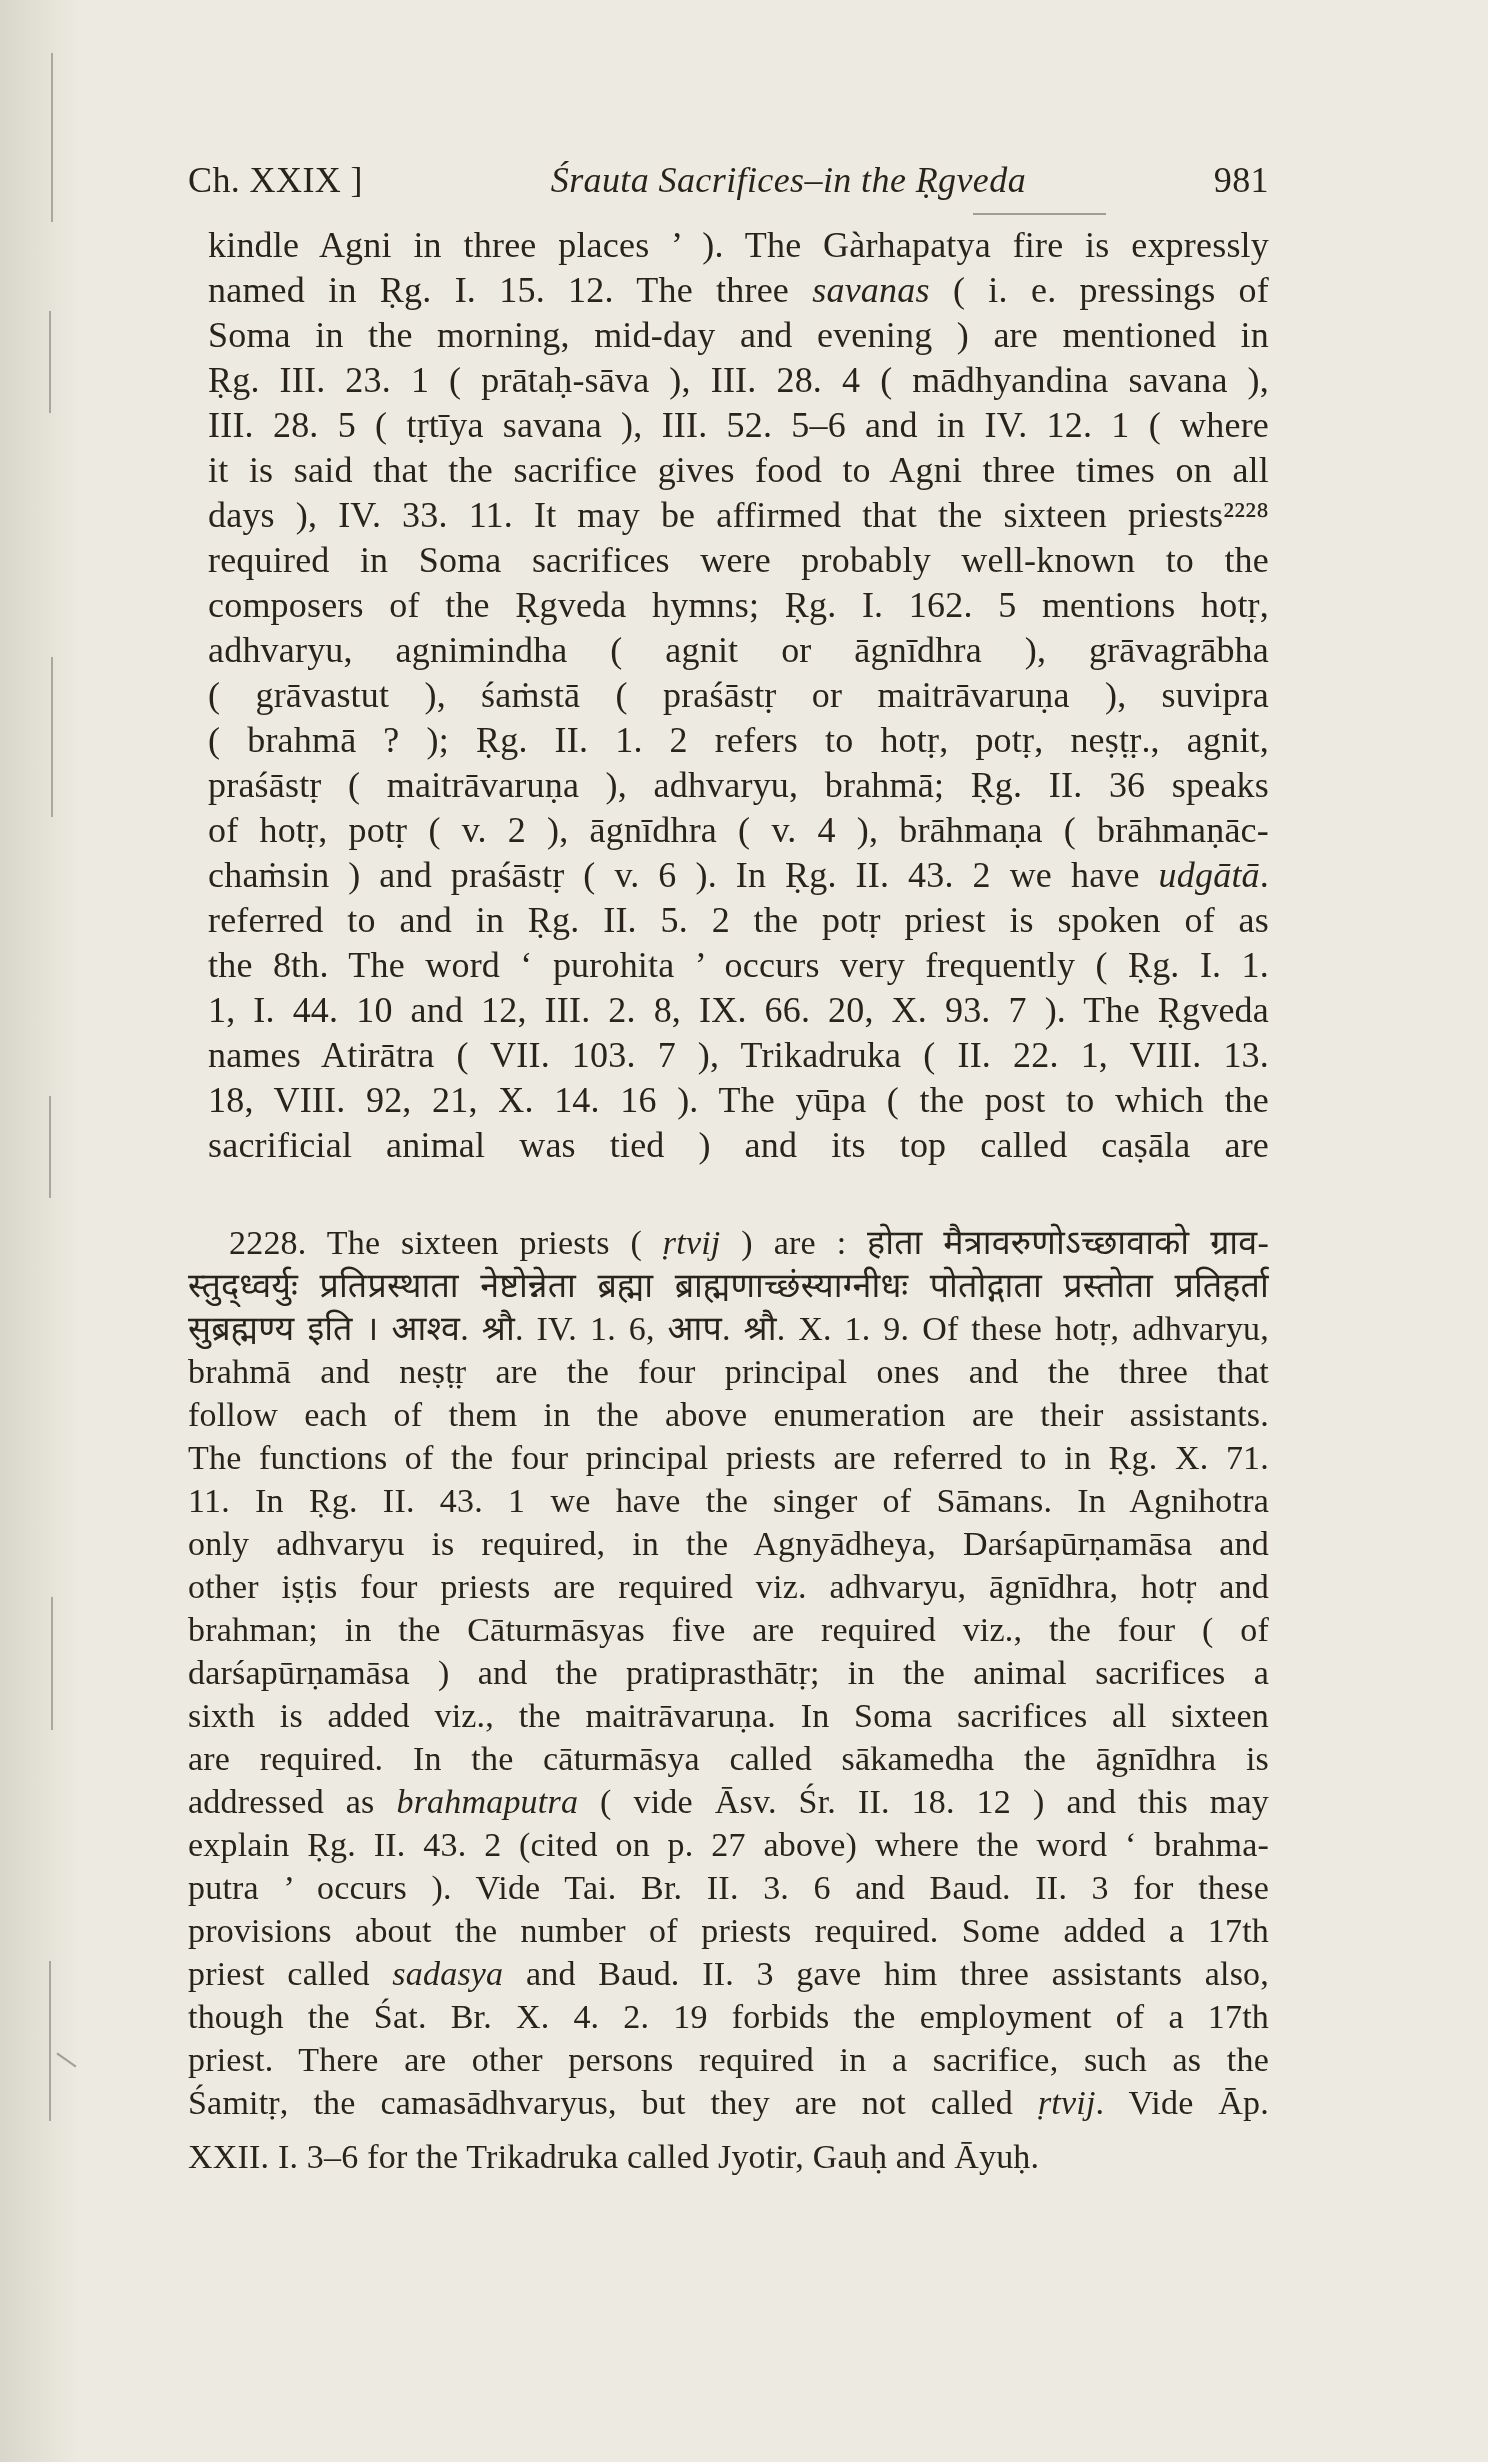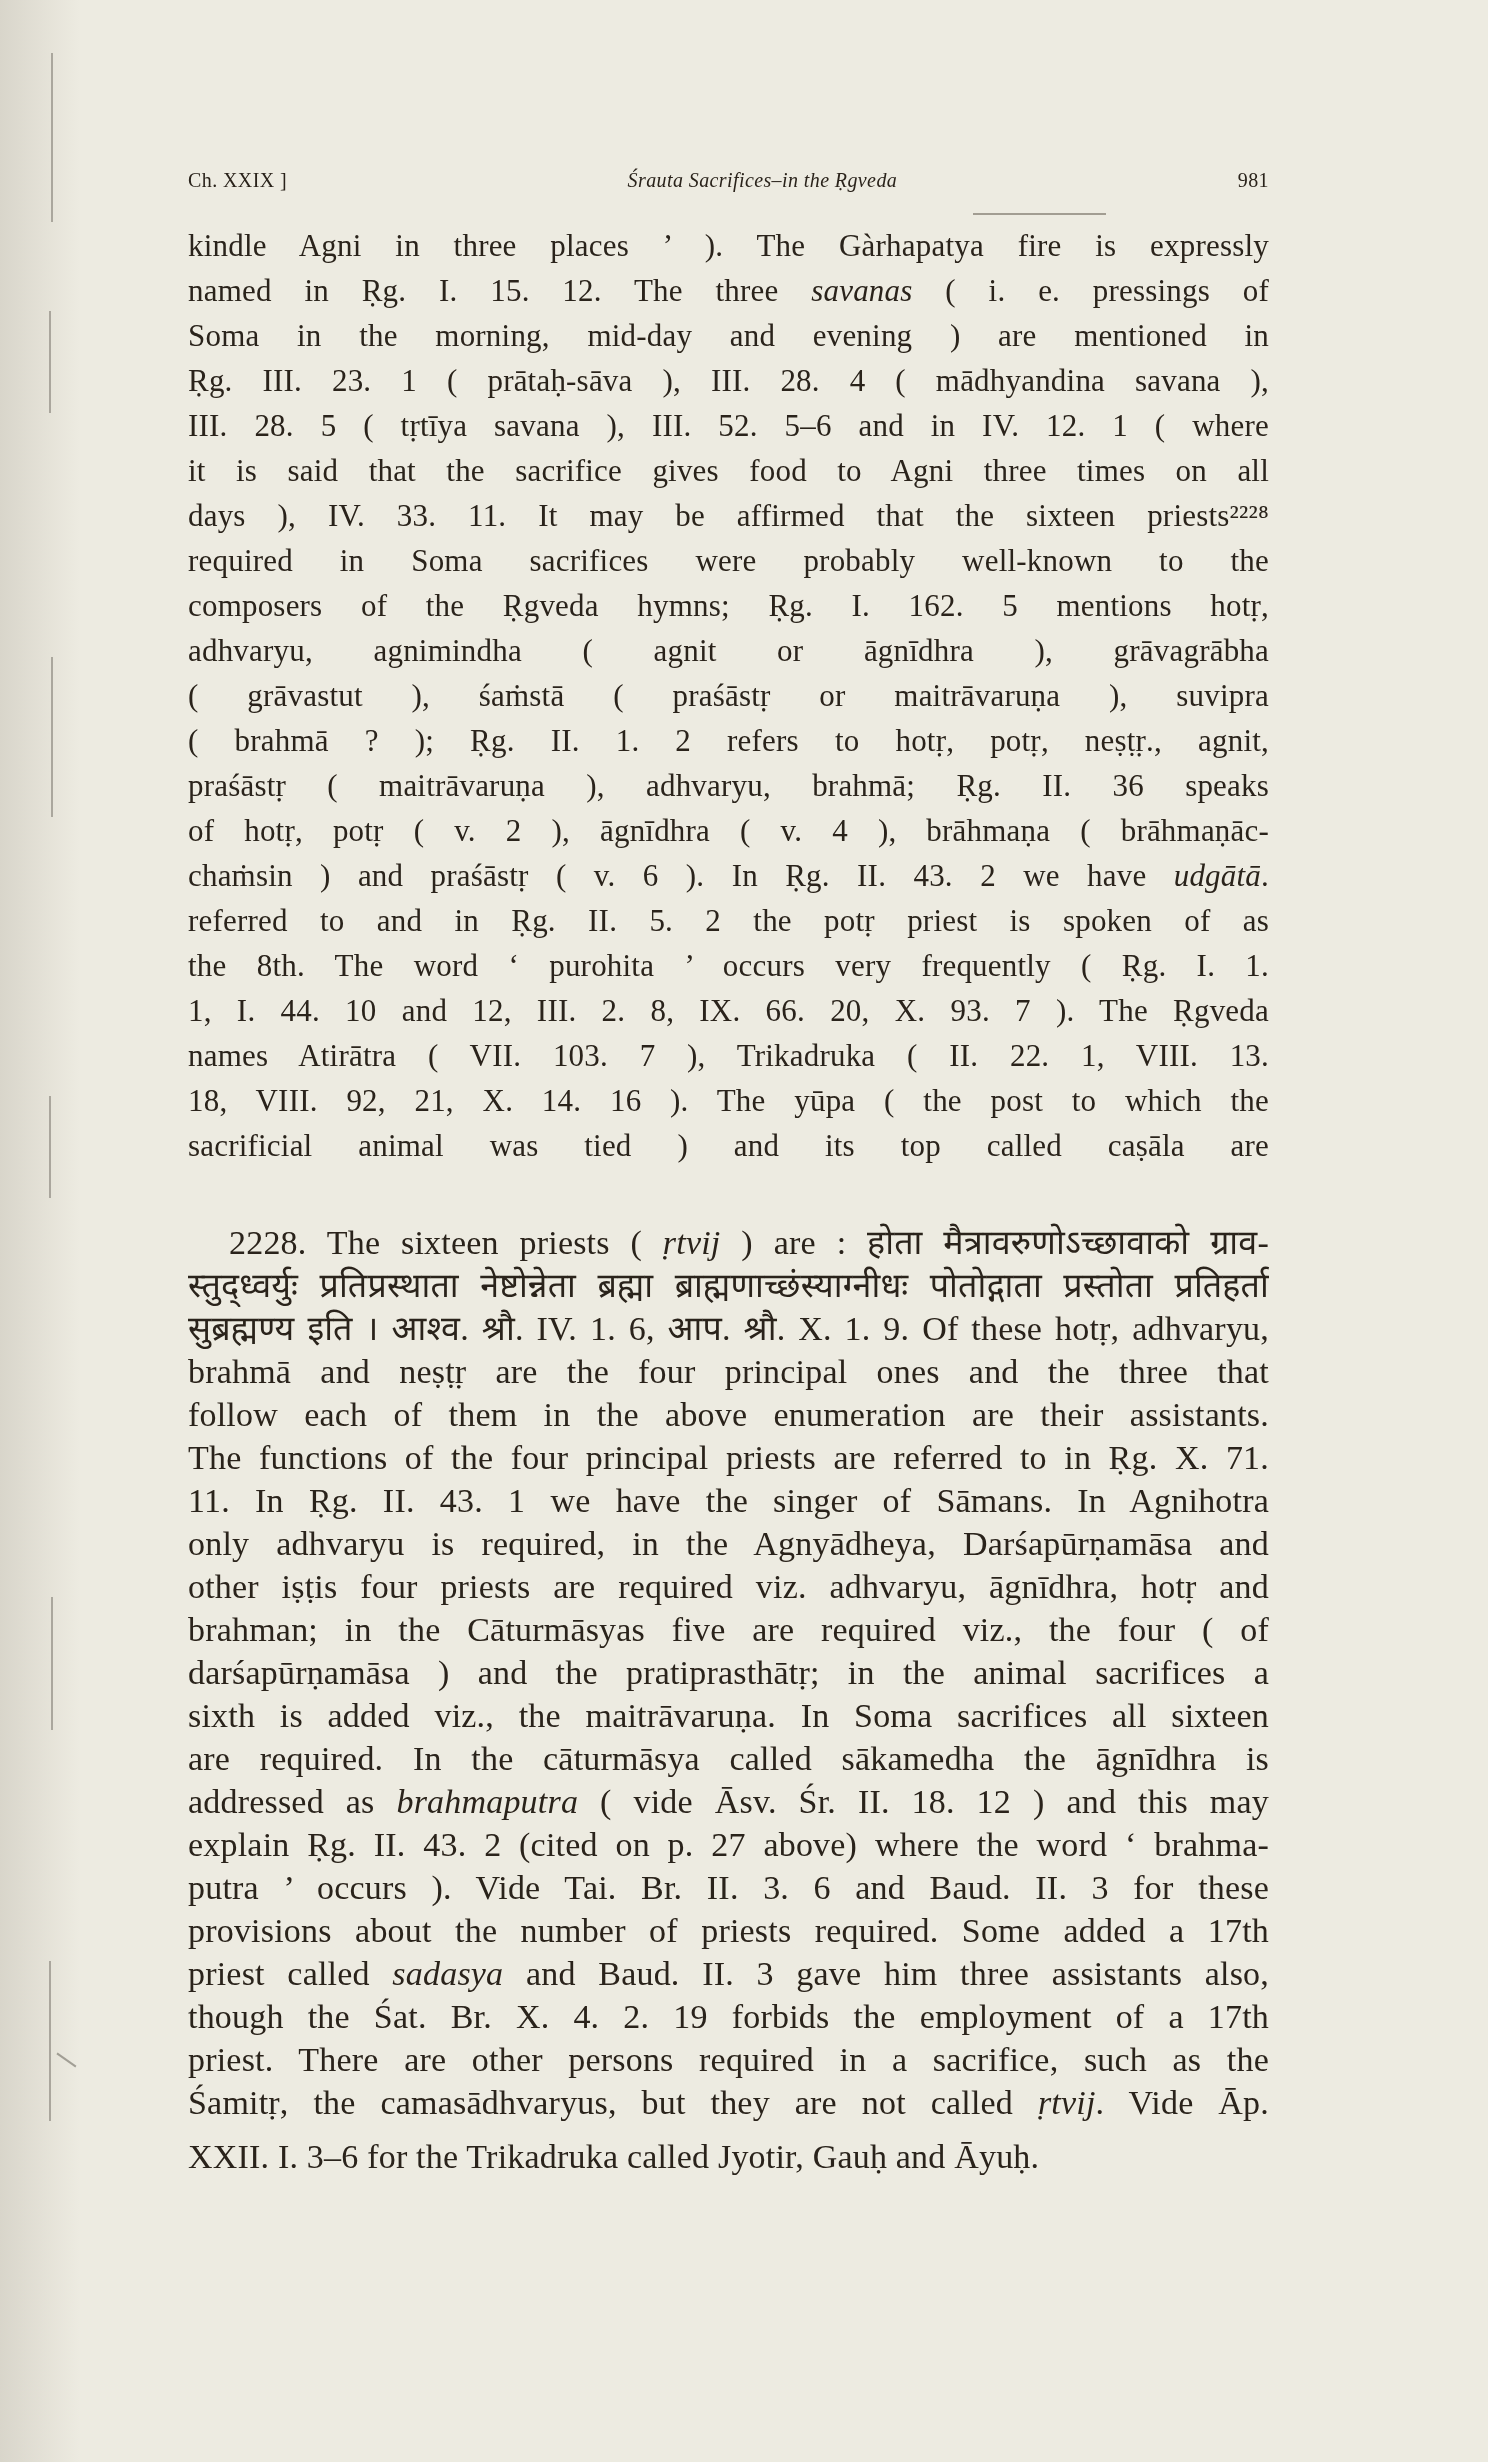--- a/index.html
+++ b/index.html
@@ -31,29 +31,29 @@
   }
   .header-rule {
     position:absolute; left:973px; top:213px; width:133px; height:1.8px;
     background:rgba(70,62,52,0.45);
   }
   .content {
     position:absolute; left:188px; top:158px; width:1081px;
   }
   .page-header {
     display:flex; justify-content:space-between; align-items:flex-start;
-    font-size:20px; line-height:45px;
+    font-size:36px; line-height:45px;
     letter-spacing:0.4px;
   }
   .page-header .title { font-style:italic; }
   .body { margin-top:19.5px; }
   .body .line {
-    font-size:31px; line-height:45px; height:45px;
+    font-size:36px; line-height:45px; height:45px;
     text-align:justify; text-align-last:justify;
-    overflow:hidden; letter-spacing:0.2px;
+    overflow:hidden; letter-spacing:0.2px;margin-left:20px;
   }
   .footnote { margin-top:53px; }
   .footnote .line {
     font-size:34px; line-height:43px; height:43px;
     text-align:justify; text-align-last:justify;
     overflow:hidden; letter-spacing:0.2px;
   }
   .footnote .line:last-child { text-align-last:left;margin-top:11px; }
   .line.indent { text-indent:41px; }
   .line i { }

